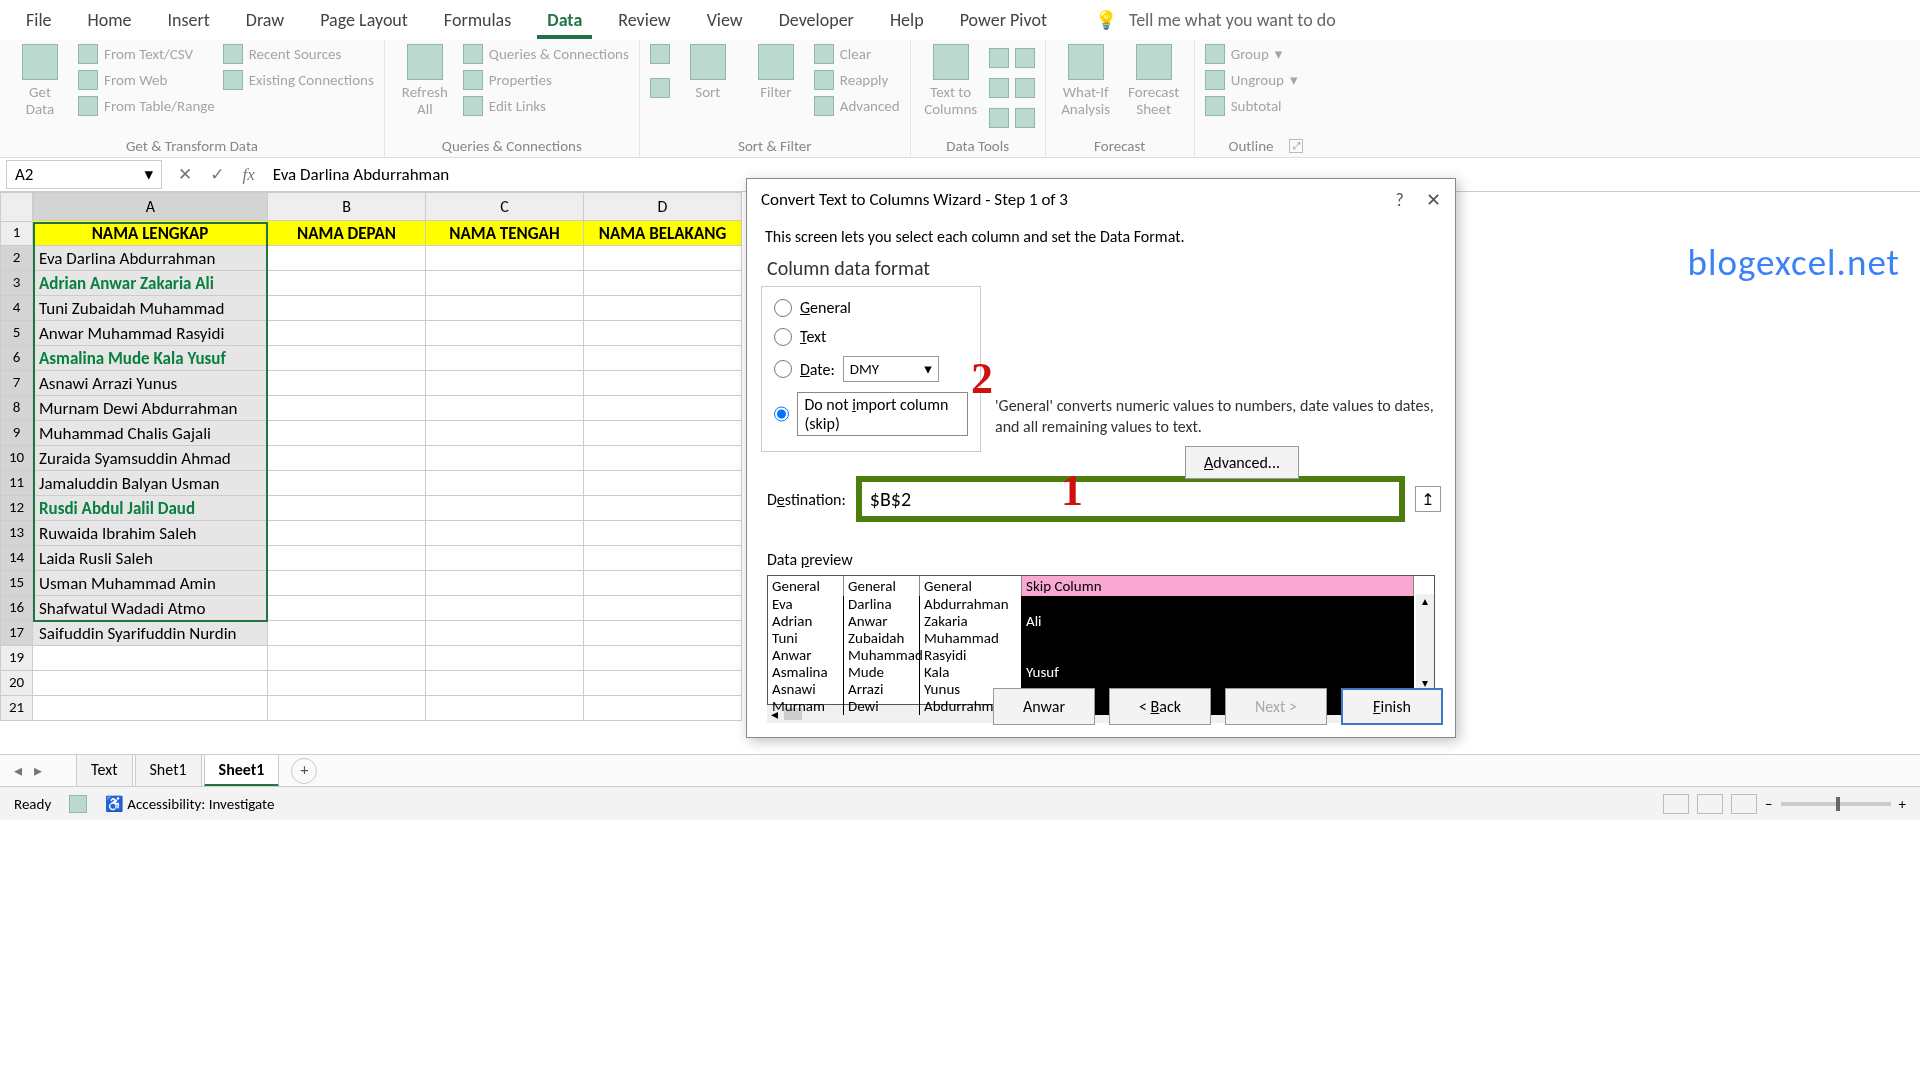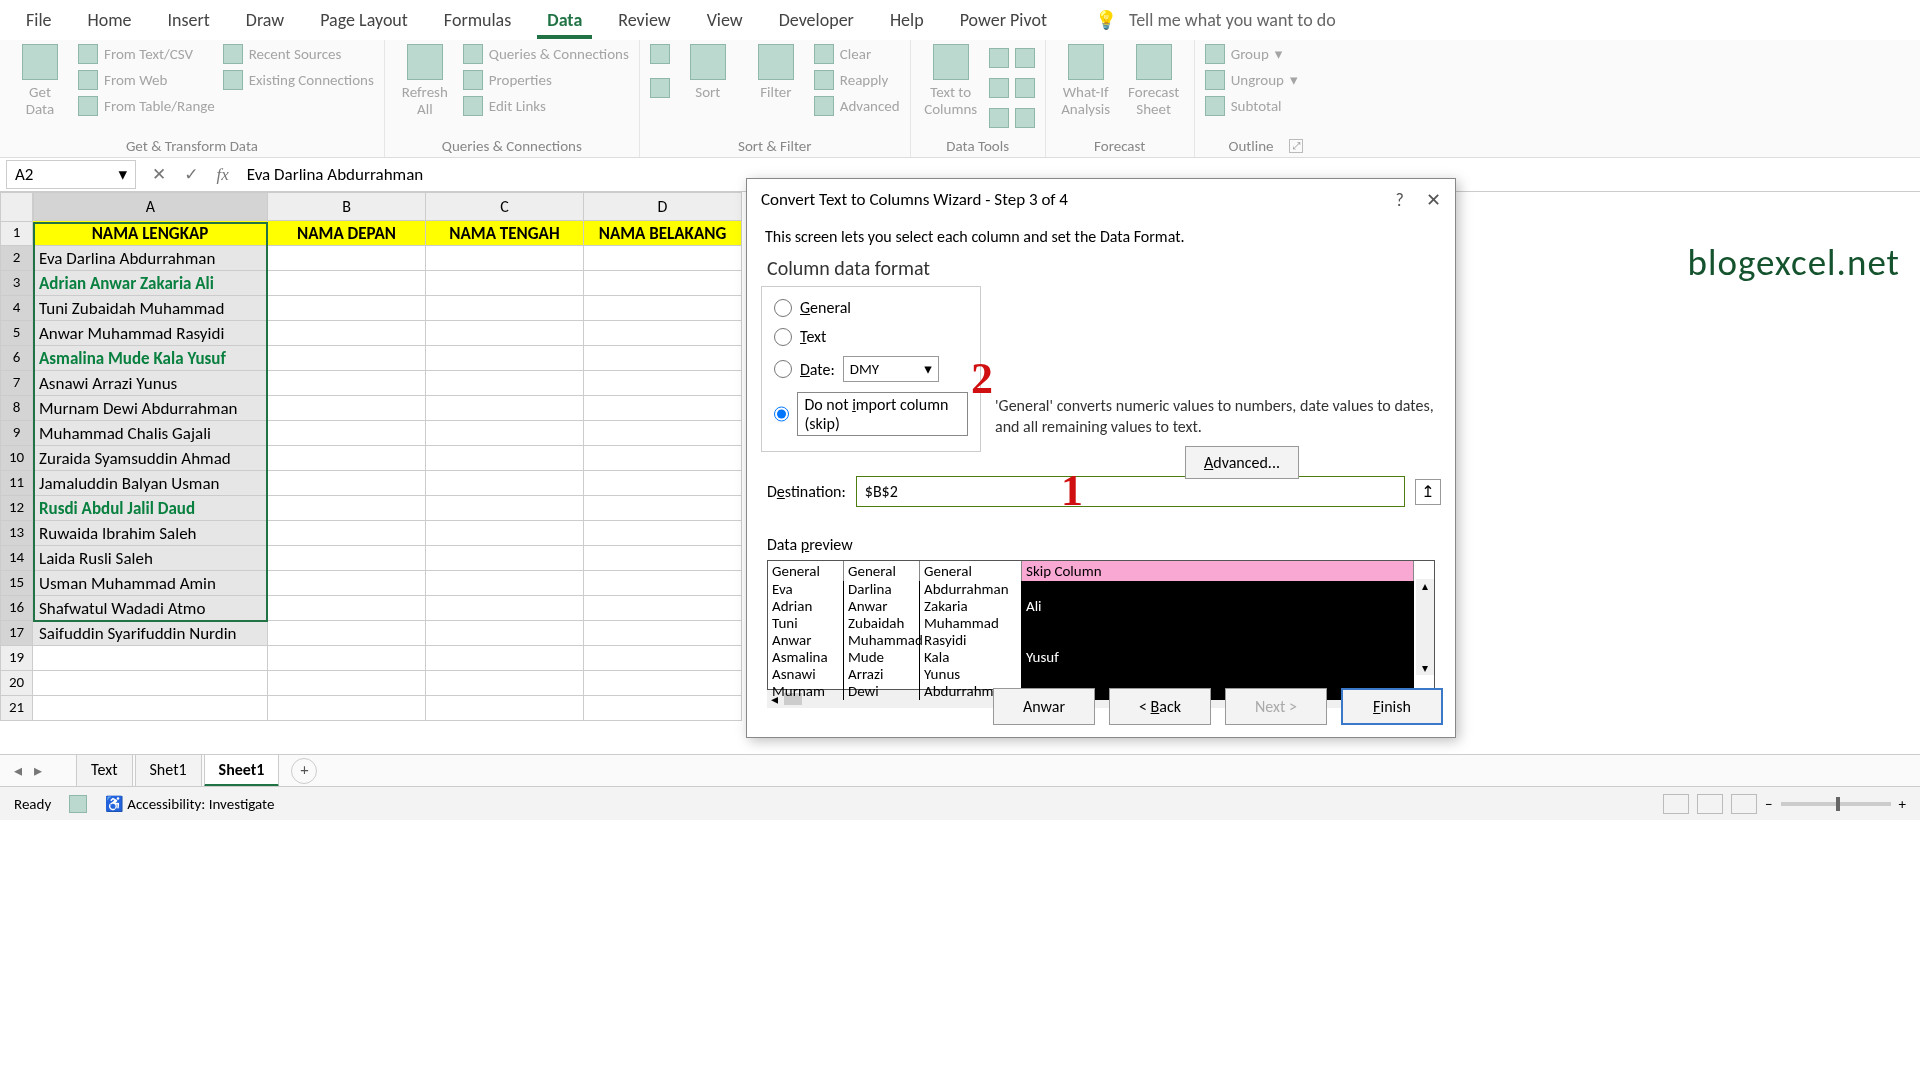--- a/index.html
+++ b/index.html
@@ -23,21 +23,21 @@
 .vbtn span { font-size:15px; line-height:1.1; text-align:center; }
 .listitems { display:flex; flex-direction:column; gap:6px; }
 .listitems div { display:flex; align-items:center; gap:6px; font-size:15px; }
 .mini-ico { width:20px; height:20px; }
 .grey { color:#a5a5a5; }
 .group.last { border-right:none; position:relative; }
 .group-expand { position:absolute; right:4px; bottom:4px; width:14px; height:14px; border:1px solid #bbb; font-size:10px; text-align:center; line-height:12px; color:#888;}
 
 
 .formula-bar { display:flex; align-items:center; height:34px; border-bottom:1px solid #ccc; font-size:17px; }
-.namebox { width:130px; border:1px solid #ccc; margin:0 6px; padding:3px 8px; display:flex; justify-content:space-between; align-items:center; background:#fff;}
+.namebox { width:156px; border:1px solid #ccc; margin:0 6px; padding:3px 8px; display:flex; justify-content:space-between; align-items:center; background:#fff;}
 .fb-btns { display:flex; gap:18px; padding:0 10px; color:#777; align-items:center;}
 .fb-btns .fx { font-style:italic; font-family:"Times New Roman", serif; }
 .formula-input { flex:1; padding:0 8px; }
 
 
 .grid-container { position:relative; }
 .col-headers { display:flex; margin-left:33px; }
 .col-headers div { border:1px solid #ccc; border-left:none; text-align:center; padding:4px 0; background:#eee; font-size:16px; }
 .col-headers div:first-child { border-left:1px solid #ccc; }
 .col-headers .cA { width:235px; background:#d4d4d4; }
@@ -63,42 +63,42 @@
 .fieldset-label { font-size:20px; margin:10px 0 6px 6px; color:#333; }
 .radio-group { border:1px solid #ccc; padding:6px 10px 10px; width:220px; }
 .radio-row { display:flex; align-items:center; gap:8px; padding:5px 2px; }
 .radio-row input[type=radio] { width:18px; height:18px; }
 .radio-row label { font-size:16px; }
 .radio-row .box { border:1px solid #888; padding:2px 6px; }
 .date-select { width:96px; border:1px solid #999; padding:3px 6px; display:flex; justify-content:space-between; align-items:center; font-size:15px;}
 .desc-text { position:absolute; left:234px; top:110px; width:450px; font-size:16px; color:#333; line-height:1.3; }
 .adv-btn { position:absolute; left:424px; top:160px; border:1px solid #999; padding:6px 18px; background:#f3f3f3; font-size:16px; }
 .dest-row { display:flex; align-items:center; gap:10px; margin:24px 0 0 6px; }
-.dest-row input { flex:1; border:1px solid #4d7c0f; padding:5px 8px; font-size:16px; }
+.dest-row input { flex:1; border:6px solid #4d7c0f; padding:5px 8px; font-size:20px; }
 .dest-row .ref-btn { width:26px; height:26px; border:1px solid #999; display:flex; align-items:center; justify-content:center;}
 .preview-label { margin:28px 0 6px 6px; }
 .preview-box { border:1px solid #555; margin:0 6px; position:relative; background:#fff; height:130px; }
 .preview-headers { display:flex; font-family:"Courier New",monospace; font-size:15px; }
 .preview-headers div { border-right:1px solid #888; padding:1px 4px; background:#fff;}
 .preview-data-area { display:flex; position:relative; }
 .preview-col { font-family:"Courier New",monospace; font-size:15px; border-right:1px solid #000; }
 .preview-col.black { background:#000; color:#fff; }
 .preview-col .pcell { padding:0 4px; line-height:17px; white-space:pre; }
 .preview-scroll-v { position:absolute; right:0; top:18px; bottom:14px; width:18px; background:#f0f0f0; display:flex; flex-direction:column; justify-content:space-between; align-items:center; font-size:12px; }
 .preview-scroll-h { height:18px; background:#f0f0f0; display:flex; align-items:center; font-size:14px; padding:0 4px; gap:6px;}
 .dialog-footer { position:absolute; bottom:12px; right:12px; display:flex; gap:14px; }
 .dialog-footer button { width:102px; padding:7px 0; border:1px solid #999; background:#f3f3f3; font-size:16px; }
 .dialog-footer button.primary { border:2px solid #3b78c9; }
 .dialog-footer button.disabled { color:#aaa; }
 
 
 .annot { position:absolute; color:#d01010; font-size:44px; font-weight:bold; font-family:"Times New Roman",serif; }
 
 
-.watermark { position:absolute; right:20px; top:240px; font-size:37px; color:#14532d; font-weight:300; letter-spacing:1px; }
+.watermark { position:absolute; right:20px; top:240px; font-size:37px; color:#3b82f6; font-weight:300; letter-spacing:1px; }
 
 
 .sheet-tabs-bar { position:absolute; left:0; right:0; top:754px; height:32px; border-top:1px solid #ccc; display:flex; align-items:center; background:#fafafa; font-size:16px; }
 .sheet-nav { display:flex; gap:12px; padding:0 14px; color:#777; }
 .sheet-tab { padding:5px 14px; border:1px solid #ccc; border-bottom:none; background:#f3f3f3; margin-right:2px; }
 .sheet-tab.active { background:#fff; border-bottom:3px solid #217346; font-weight:600; }
 .add-sheet { width:26px; height:26px; border:1px solid #ccc; border-radius:13px; text-align:center; margin-left:10px; line-height:22px; color:#555;}
 
 
 .status-bar { position:absolute; left:0; right:0; top:786px; height:34px; background:#f3f3f3; border-top:1px solid #ccc; display:flex; align-items:center; justify-content:space-between; padding:0 14px; font-size:15px; }
@@ -449,21 +449,21 @@
         <div class="cell cB"></div>
         <div class="cell cC"></div>
         <div class="cell cD"></div>
       </div>
     </div>
   <div class="selection-border" style="left:33px; top:30px; width:235px; height:400px;"></div>
 </div>
 
 <div class="dialog">
   <div class="dialog-title">
-    <span>Convert Text to Columns Wizard - Step 3 of 4</span>
+    <span>Convert Text to Columns Wizard - Step 1 of 3</span>
     <div class="btns">
       <span>?</span>
       <span>✕</span>
     </div>
   </div>
   <div class="dialog-body">
     <div style="margin:4px 0 2px 4px;">This screen lets you select each column and set the Data Format.</div>
     <div class="fieldset-label">Column data format</div>
     <div style="display:flex; position:relative;">
       <div class="radio-group">

